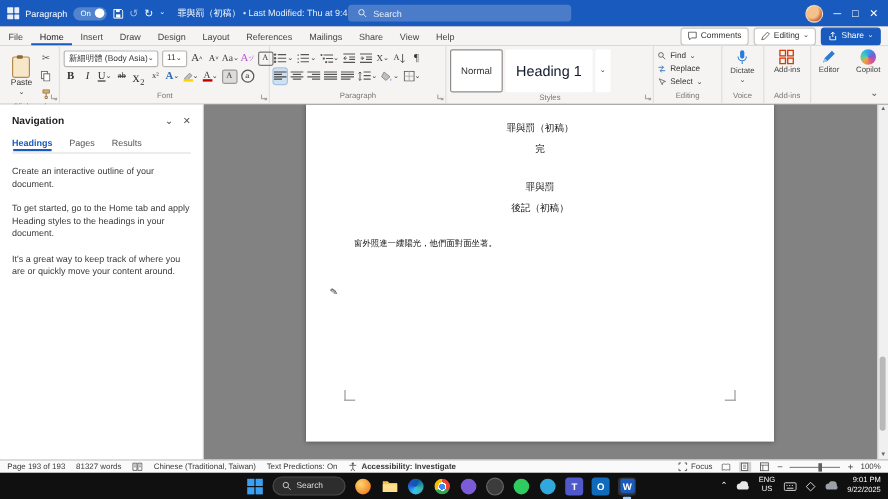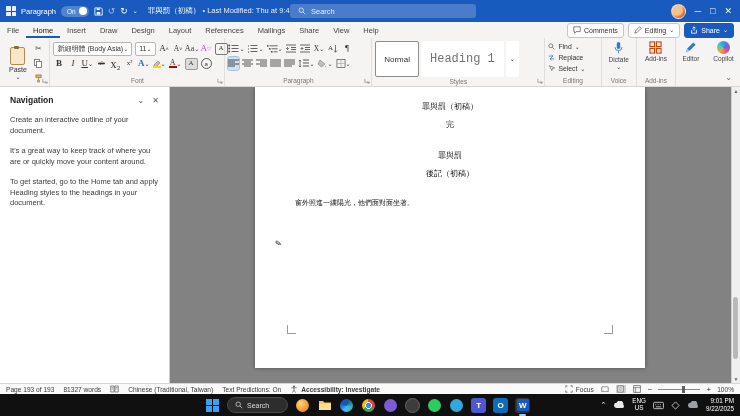--- a/index.html
+++ b/index.html
@@ -44,21 +44,21 @@
   .ribtn.toggled{background:#cfe0f1;outline:1px solid #a3c3e0;}
   .g{font-family:"Liberation Serif",serif;font-size:9px;line-height:1;}
   .combo{display:flex;align-items:center;justify-content:space-between;background:#fff;
     border:1px solid #b9b7b5;border-radius:2px;height:12px;padding:0 3px;font-size:7px;color:#333;}
   .paste{align-items:center;display:flex;flex-direction:column;justify-content:center;gap:1px;padding:0 6px;}
   .clipicon{width:13px;height:16px;background:#f7e7c9;border:1px solid #b58b4e;border-radius:2px;position:relative;}
   .clipicon::before{content:"";position:absolute;left:3px;top:-2px;width:5px;height:3px;background:#8a6a3a;border-radius:1px;}
   .styles-card{background:#fff;border:1px solid transparent;border-radius:2px;height:34px;display:flex;
     align-items:center;justify-content:center;padding:0 8px;font-size:8px;color:#333;}
   .styles-card.sel{border-color:#8f8d8b;text-align:right;}
-  .h1style{font-family:Liberation Mono, monospace;color:#737373;font-size:12px;}
+  .h1style{font-family:Liberation Sans, sans-serif;color:#0f172a;font-size:12px;}
   .bigbtn{display:flex;flex-direction:column;align-items:center;justify-content:center;gap:1px;padding:0 4px;font-size:6.5px;color:#444;}
   .smallrow{display:flex;align-items:center;gap:3px;font-size:6.8px;height:11px;}
   .redline{display:block;width:8px;height:2px;background:#c00000;margin-top:-1px;}
   .yellowline{display:block;width:8px;height:2px;background:#ffd400;margin-top:-1px;}
   .blueA{color:#2b6cb8;font-weight:bold;}
   .circ-a{width:9px;height:9px;border:1px solid #555;border-radius:50%;display:flex;align-items:center;justify-content:center;font-size:6px;}
   .copilot-orb{width:13px;height:13px;border-radius:50%;background:conic-gradient(#2ea0f2,#7b5cd6,#e2528d,#f2a33c,#3fd0b6,#2ea0f2);}
   .collapse-chev{position:absolute;right:8px;bottom:4px;color:#666;font-size:8px;}
   
   .main{position:absolute;top:87px;left:0;width:740px;height:296px;display:flex;}
@@ -515,24 +515,29 @@
 <div class="main">
 
   <div class="navpane">
     <div class="nav-head">
       <span class="nav-title">Navigation</span>
       <span class="icons">
         <span>⌄</span>
         <span>✕</span>
       </span>
     </div>
+    <div class="nav-tabs">
+      <span class="nav-tab active">Headings</span>
+      <span class="nav-tab">Pages</span>
+      <span class="nav-tab">Results</span>
+    </div>
     <div class="nav-body">
       <p>Create an interactive outline of your document.</p>
+      <p>To get started, go to the Home tab and apply Heading styles to the headings in your document.</p>
       <p>It's a great way to keep track of where you are or quickly move your content around.</p>
-      <p>To get started, go to the Home tab and apply Heading styles to the headings in your document.</p>
     </div>
   </div>
 
   <div class="canvas">
     <div class="page">
       <div class="doc">
         <p class="dline">罪與罰（初稿）</p>
         <p class="dline" style="margin-bottom:20px;">完</p>
         <p class="dline" style="margin-top:16px;">罪與罰</p>
         <p class="dline">後記（初稿）</p>

